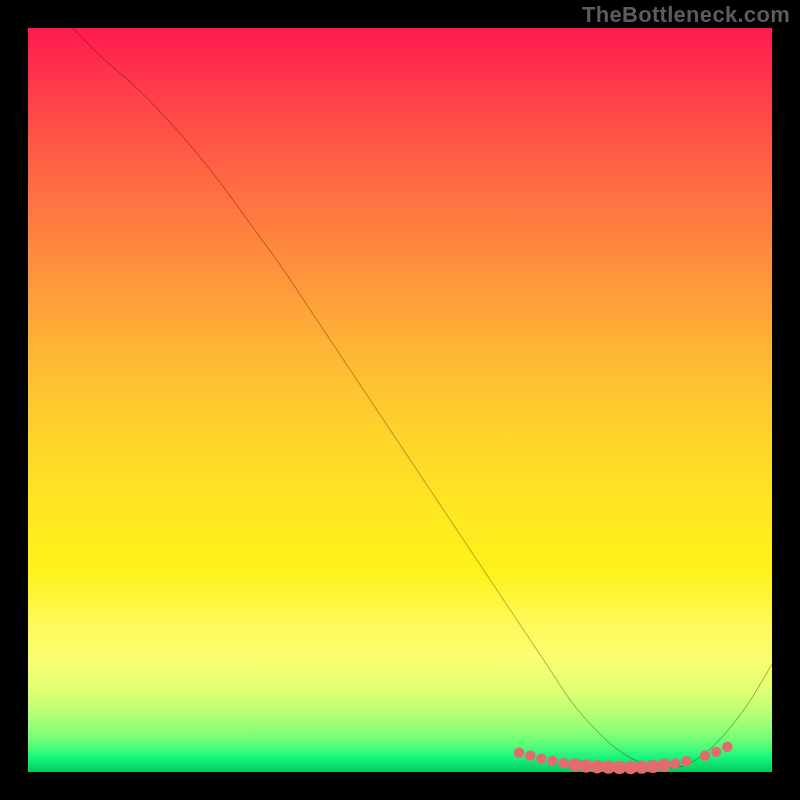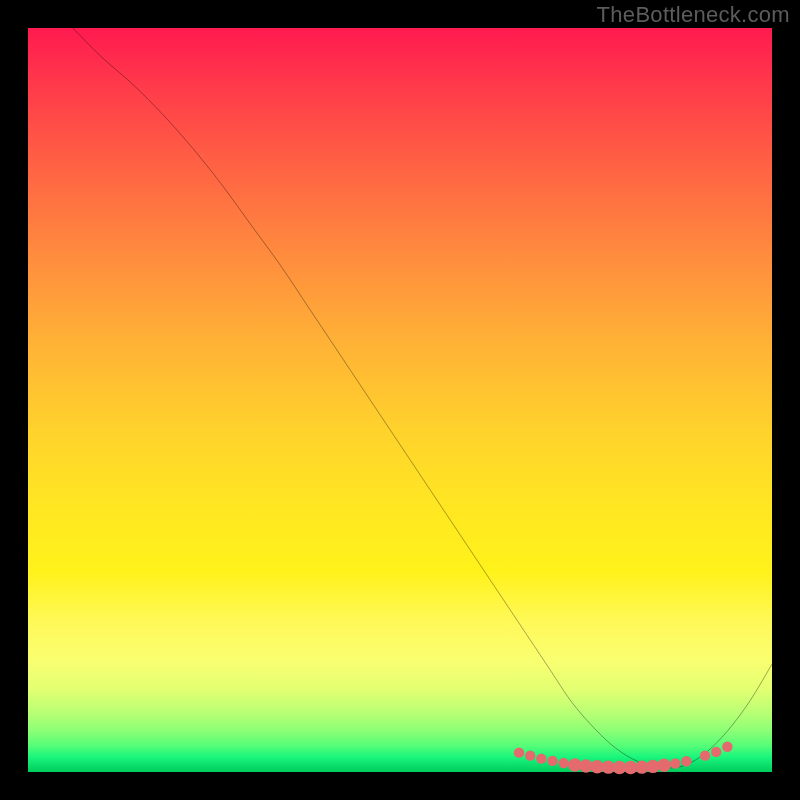--- a/index.html
+++ b/index.html
@@ -18,21 +18,21 @@
     width: 800px;
     height: 800px;
     background: #000000;
   }
   .watermark {
     position: absolute;
     top: 2px;
     right: 10px;
     color: #5c5c5c;
     font-size: 22px;
-    font-weight: 400;
+    font-weight: 700;
     letter-spacing: 0.3px;
     z-index: 30;
   }
   
   .plot {
     position: absolute;
     left: 28px;
     top: 28px;
     width: 744px;
     height: 744px;

